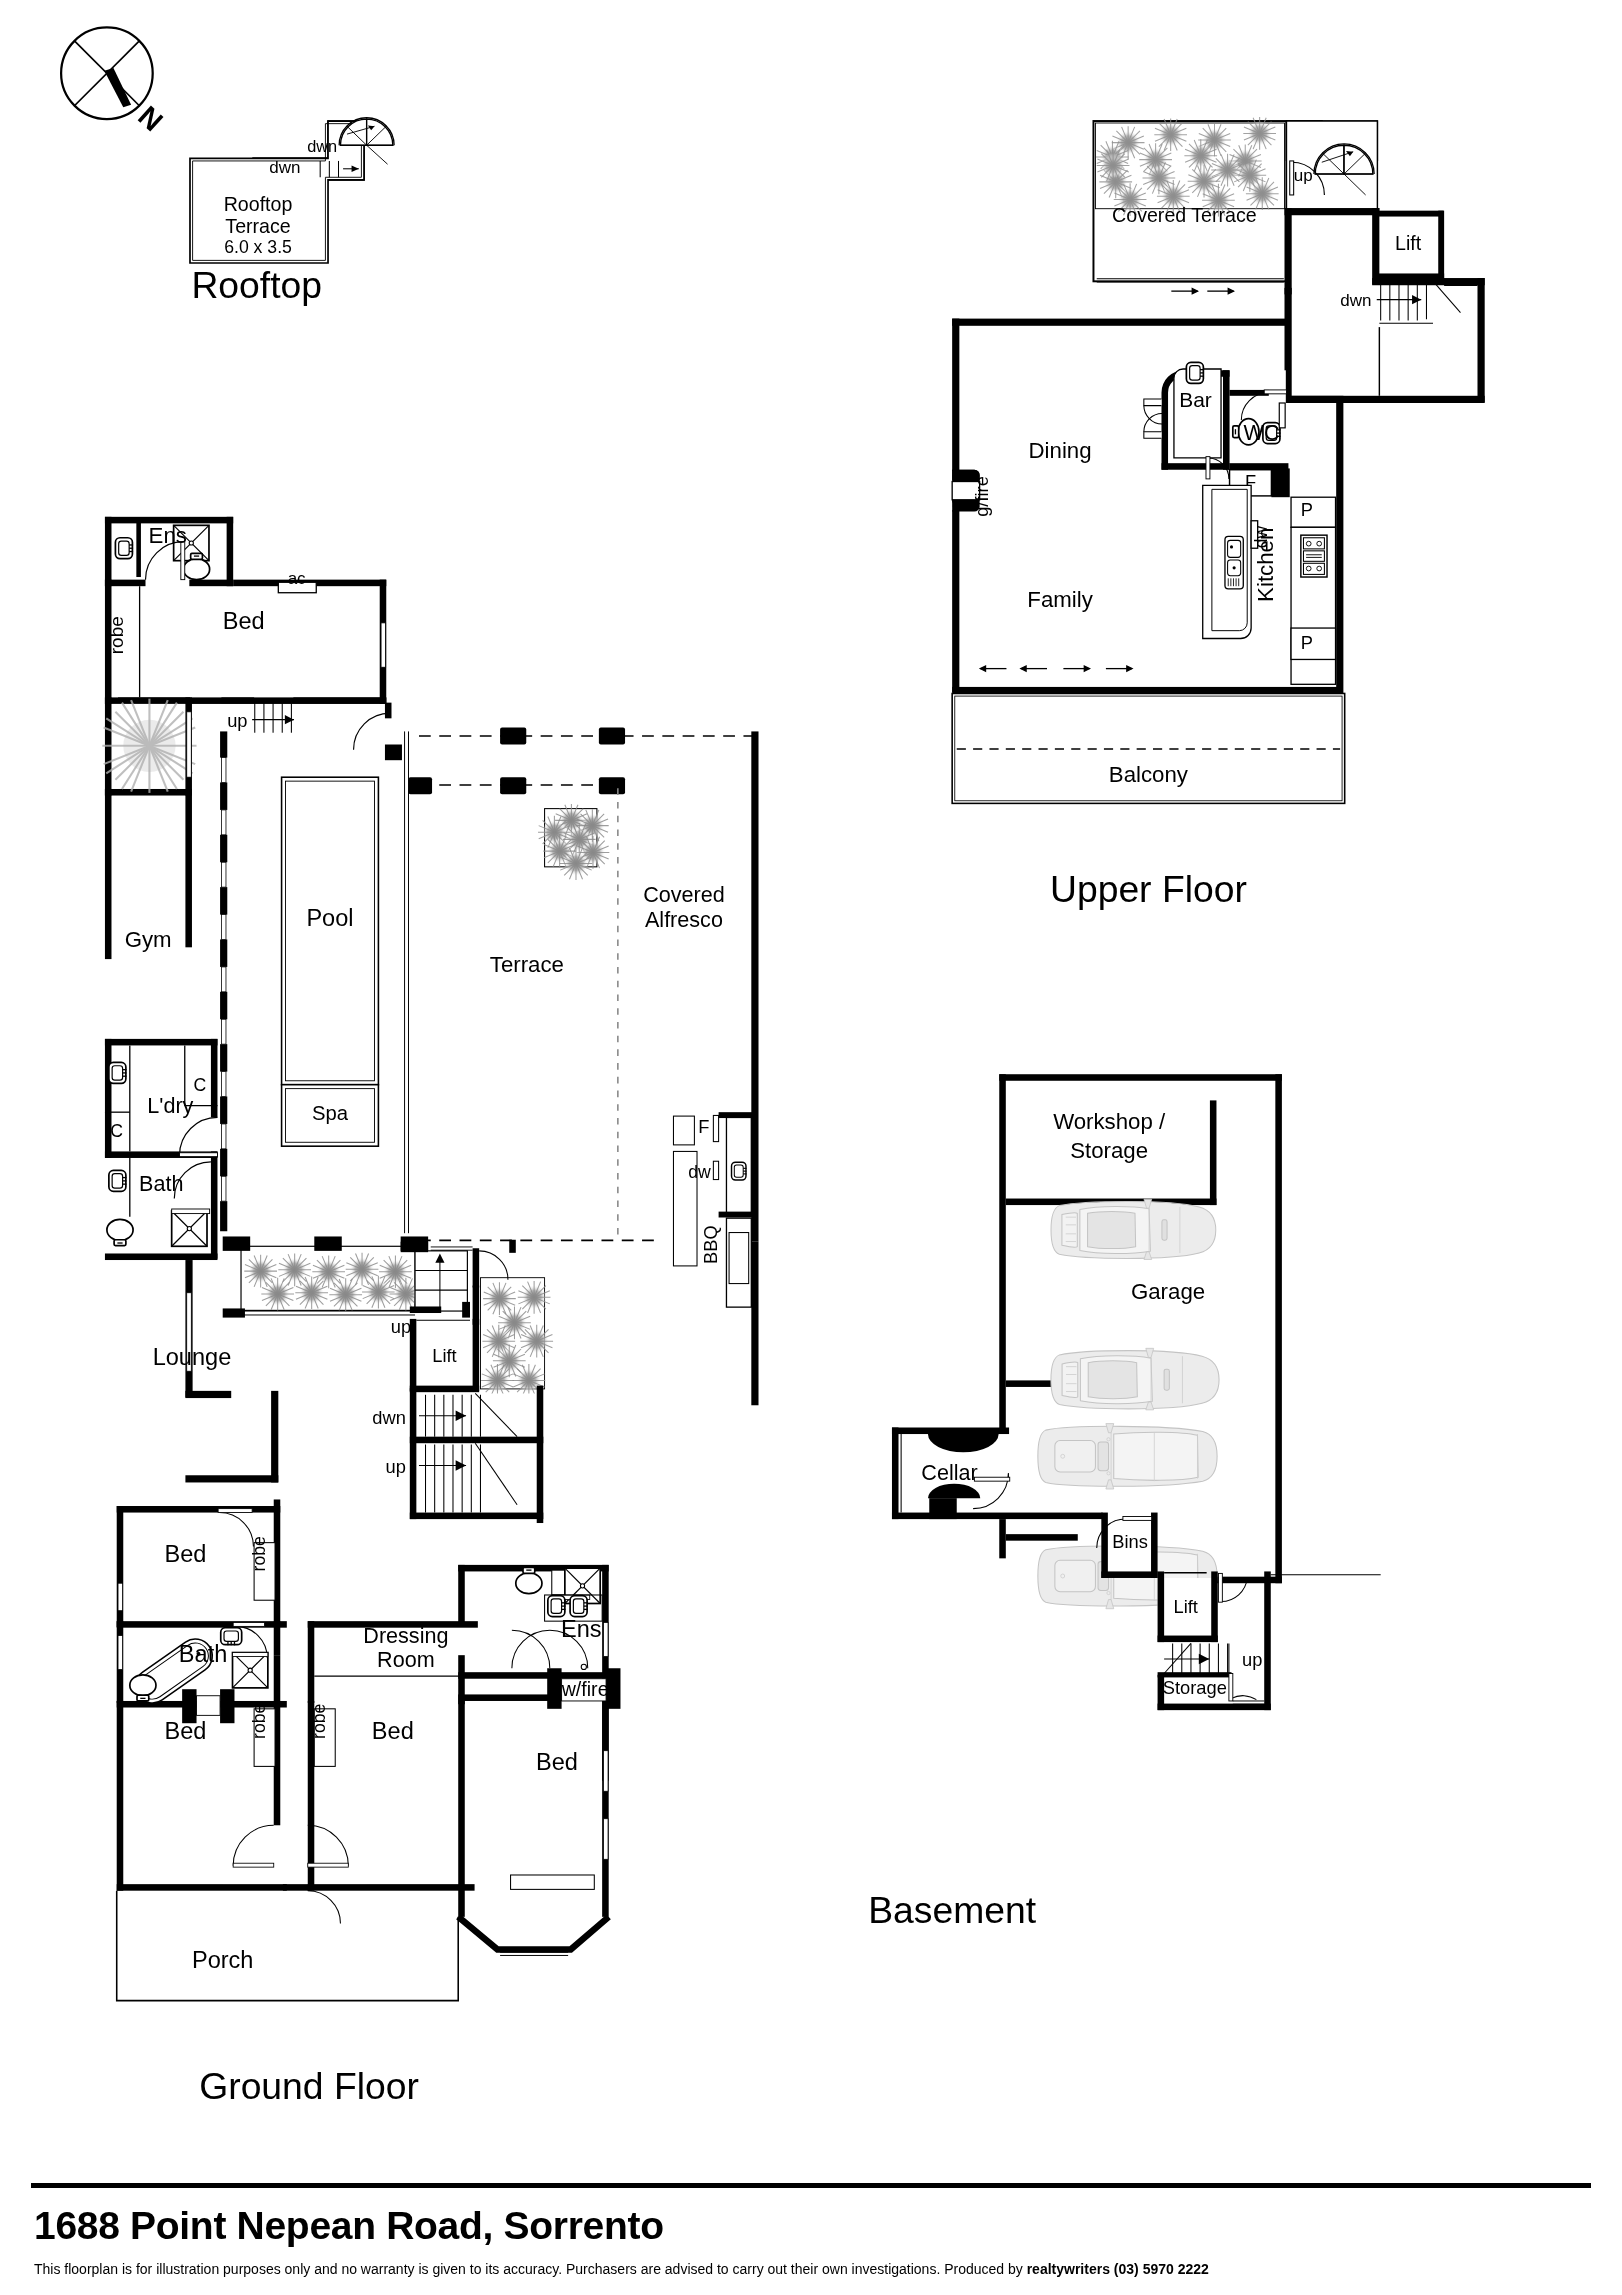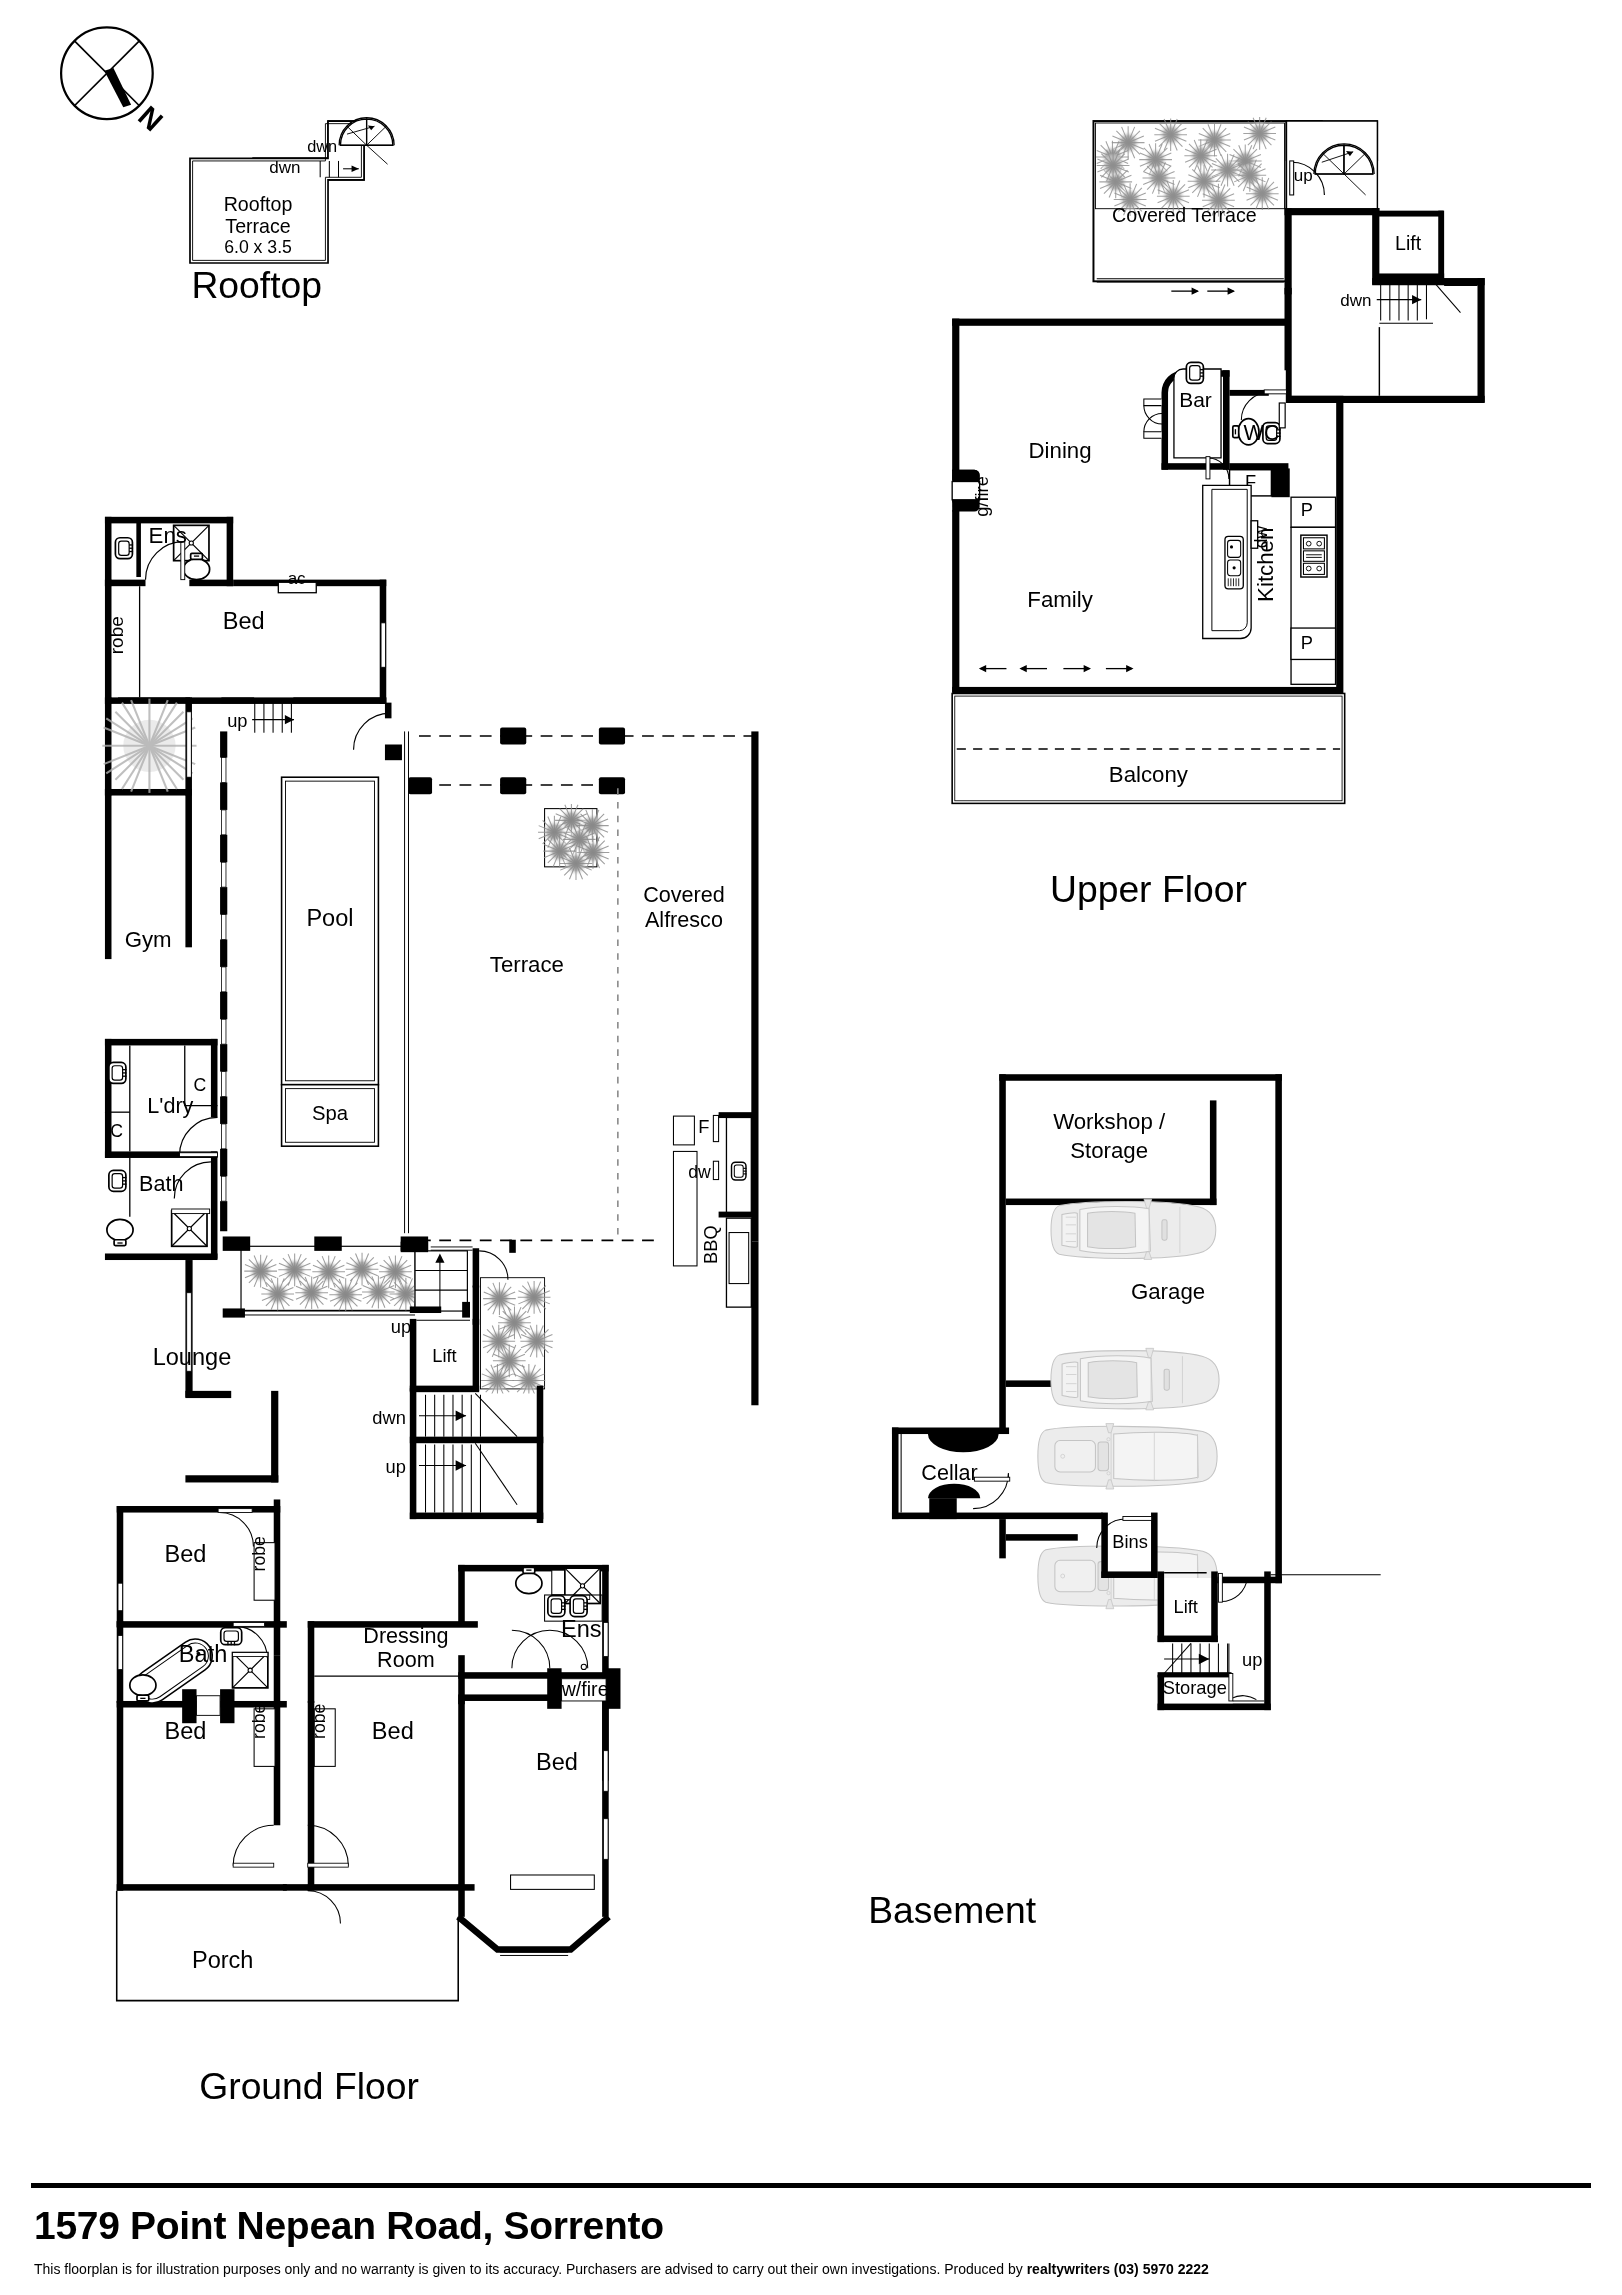--- a/index.html
+++ b/index.html
@@ -1011,17 +1011,17 @@
             <rect x="432" y="2880" width="44" height="10"></rect>
           </g>
       <path d="M470,2890 A50,50 0 0 1 520,2940" fill="none" stroke="#000" stroke-width="1.6"></path>
     </g>
     <text x="340" y="3008" font-size="36" text-anchor="middle" font-family="'Liberation Sans',sans-serif">Porch</text>
   </g>
   <text x="472" y="3208" font-size="57" text-anchor="middle" font-family="'Liberation Sans',sans-serif">Ground Floor</text>
 </svg>
 
 <div class="rule"></div>
-<div class="addr">1579 Point Nepean Road, Sorrento</div>
+<div class="addr">1688 Point Nepean Road, Sorrento</div>
 <div class="disc"><span>This floorplan is for illustration purposes only and no warranty is given to its accuracy. Purchasers are advised to carry out their own investigations. Produced by </span><b>realtywriters</b> <b>(03) 5970 2222</b></div>
 
 </div>
 
 
 </body></html>

